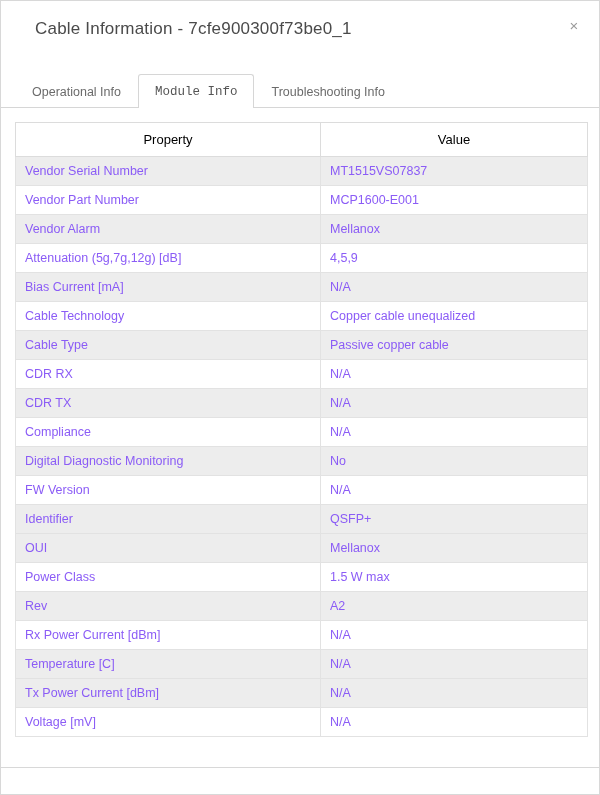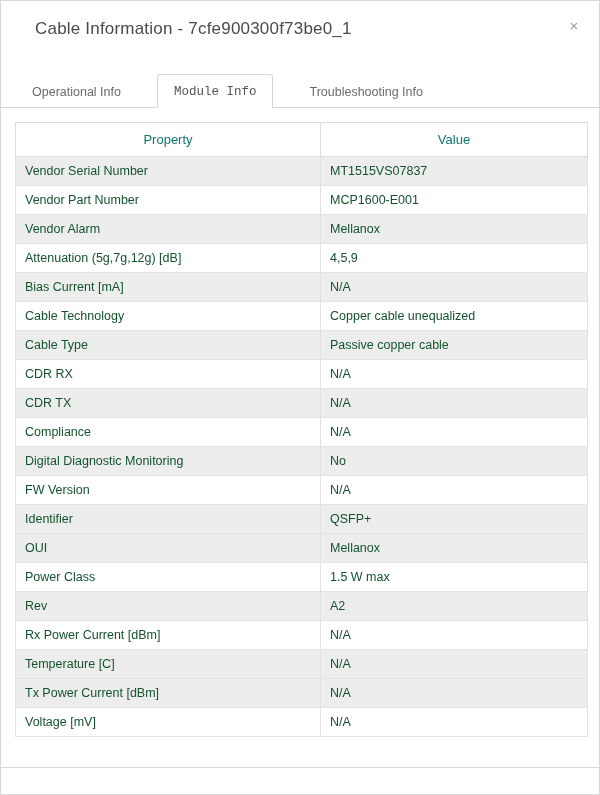--- a/index.html
+++ b/index.html
@@ -52,21 +52,20 @@
     user-select: none;
   }
   .tabs {
     flex: 0 0 auto;
     display: flex;
     align-items: flex-end;
     padding: 0 14px;
     height: 36px;
     border-bottom: 1px solid #d6d6d6;
     margin-top: 14px;
-    gap: 19px;
   }
   .tab {
     padding: 9px 16px 8px 16px;
     font-size: 12.5px;
     color: #6b6b6b;
     border: 1px solid transparent;
     border-bottom: none;
     background: transparent;
     cursor: pointer;
     position: relative;
@@ -91,30 +90,30 @@
   }
   table.props {
     width: 572px;
     border-collapse: collapse;
     table-layout: fixed;
     font-size: 12.5px;
   }
   table.props th {
     font-weight: normal;
     font-size: 13px;
-    color: #0f766e;
+    color: #000000;
     text-align: center;
     padding: 9px 6px;
     border: 1px solid #dcdcdc;
     background: #ffffff;
   }
   table.props td {
     padding: 7px 9px;
     border: 1px solid #e2e2e2;
-    color: #14532d;
+    color: #8b5cf6;
     height: 12px;
     overflow: hidden;
     white-space: nowrap;
     text-overflow: ellipsis;
   }
   table.props tr.odd td {
     background: #ededed;
   }
   table.props tr.even td {
     background: #ffffff;

